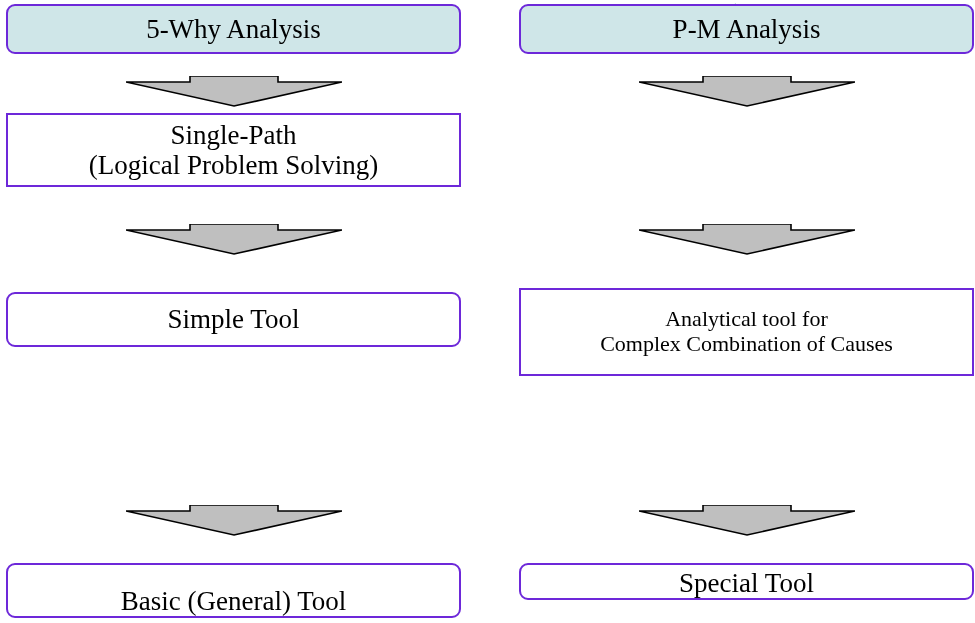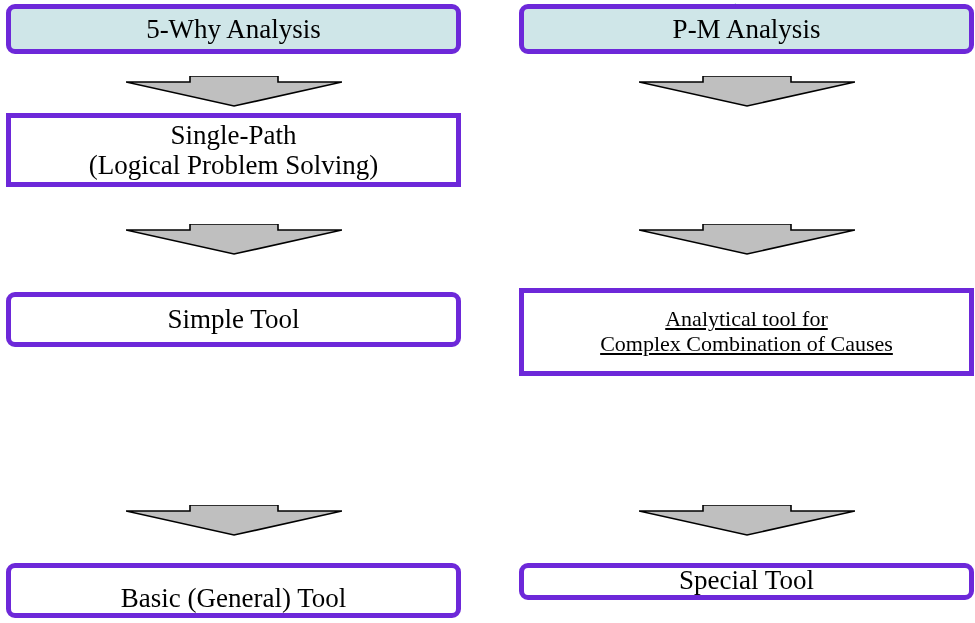--- a/index.html
+++ b/index.html
@@ -55,21 +55,21 @@
     height: 623px;
   }
   .col-left { left: 6px; }
   .col-right { left: 519px; }
 
   .node {
     position: absolute;
     left: 0;
     width: 100%;
     box-sizing: border-box;
-    border: 5px solid #6d28d9;
+    border: 2px solid #6d28d9;
     background: #ffffff;
     display: flex;
     align-items: center;
     justify-content: center;
     text-align: center;
     color: #000000;
   }
   .node .node-text {
     display: block;
     line-height: 1.12;
@@ -168,21 +168,21 @@
       </svg>
     </div>
 
 
     <div class="arrow" style="top:224px;">
       <svg width="216" height="34" viewBox="0 0 216 34">
         <polygon points="0,6 64,6 64,0 152,0 152,6 216,6 108,30" fill="#bfbfbf" stroke="#000000" stroke-width="1.6"></polygon>
       </svg>
     </div>
 
-    <div class="node small" style="top:288px; height:88px;text-decoration:underline;">
+    <div class="node small" style="top:288px; height:88px;">
       <span class="node-text">Analytical tool for
 Complex Combination of Causes</span>
     </div>
 
 
     <div class="arrow" style="top:505px;">
       <svg width="216" height="34" viewBox="0 0 216 34">
         <polygon points="0,6 64,6 64,0 152,0 152,6 216,6 108,30" fill="#bfbfbf" stroke="#000000" stroke-width="1.6"></polygon>
       </svg>
     </div>

